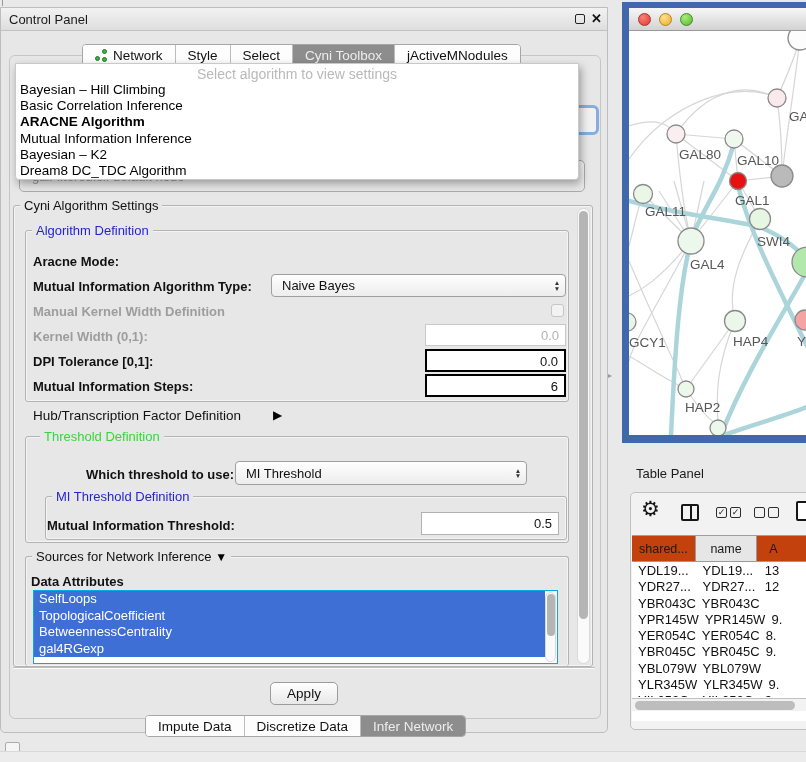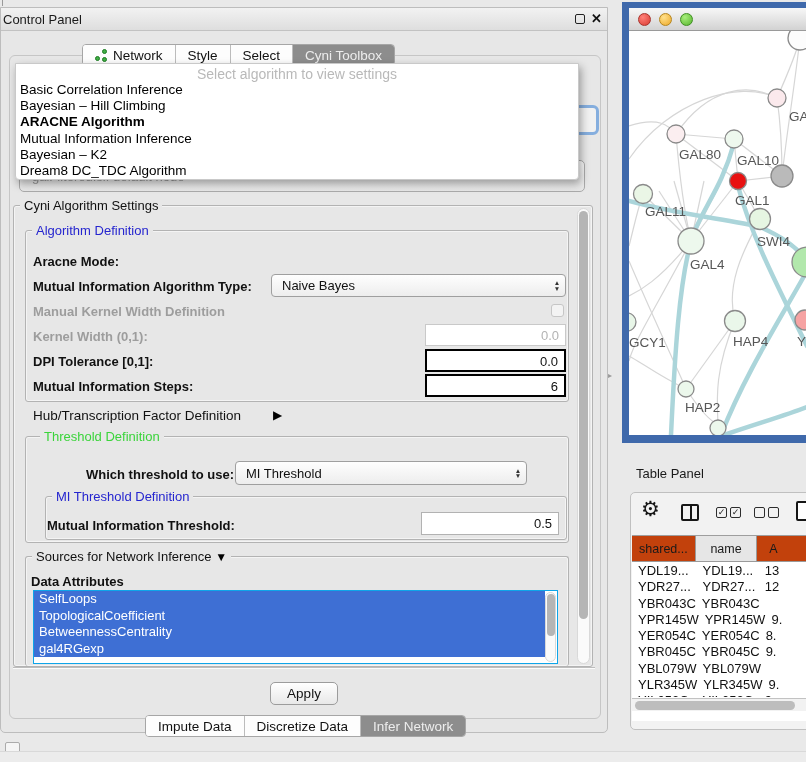--- a/index.html
+++ b/index.html
@@ -7,21 +7,21 @@
   body { position:relative; overflow:hidden; background:#e9e9e9;
          font-family:"Liberation Sans", sans-serif; font-size:13px; color:#111; }
   .abs { position:absolute; }
 
   
   .cpanel { left:0; top:7px; width:608px; height:726px; background:#e7e7e7;
             border:1px solid #bdbdbd; border-radius:0 0 5px 5px; }
   .cp-titlebar { left:0; top:0; width:100%; height:23px;
                  background:linear-gradient(#f2f2f2,#dedede);
                  border-bottom:1px solid #c2c2c2; }
-  .cp-title { left:2px; top:4px; font-size:13px; color:#1a1a1a; }
+  .cp-title { left:8px; top:4px; font-size:13px; color:#1a1a1a; }
   .float-icon { right:22px; top:6px; width:10px; height:10px; border:1.6px solid #222; border-radius:2px; }
   .close-icon { right:5px; top:3px; font-size:13px; font-weight:bold; color:#111; }
 
   .inner-panel { left:8px; top:47px; width:592px; height:664px; background:#e7e7e7;
                  border:1px solid #c6c6c6; border-radius:6px; }
 
   
   .tabbar { display:flex; height:22px; background:#fdfdfd; border:1px solid #a6a6a6;
             border-radius:4px; overflow:hidden; align-items:stretch; }
   .tab { display:flex; align-items:center; padding:0 12px; font-size:13.5px;
@@ -151,30 +151,33 @@
     </div>
     <div class="tab">
         <span>Style</span>
       </div>
     <div class="tab">
         <span>Select</span>
       </div>
     <div class="tab sel">
         <span>Cyni Toolbox</span>
       </div>
+    <div class="tab">
+        <span>jActiveMNodules</span>
+      </div>
   </div>
 
   <div class="abs combo-fragment-right"></div>
   <div class="abs combo-fragment-bottom">galFiltered.sif default node</div>
 
   <div class="abs dropdown">
     <div class="dd-placeholder">Select algorithm to view settings</div>
     <div>
+        <div class="dd-item">Bayesian – Hill Climbing</div>
         <div class="dd-item">Basic Correlation Inference</div>
-        <div class="dd-item">Bayesian – Hill Climbing</div>
         <div class="dd-item bold">ARACNE Algorithm</div>
         <div class="dd-item">Mutual Information Inference</div>
         <div class="dd-item">Bayesian – K2</div>
         <div class="dd-item">Dream8 DC_TDC Algorithm</div>
       </div>
   </div>
 
   <div class="abs group" style="left:12px;top:197px;width:580px;height:462px;">
     <span class="gtitle">Cyni Algorithm Settings</span>
   </div>

